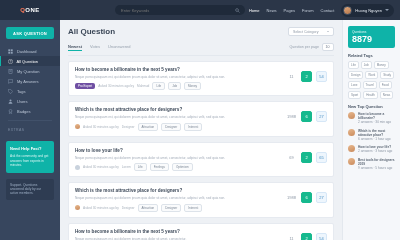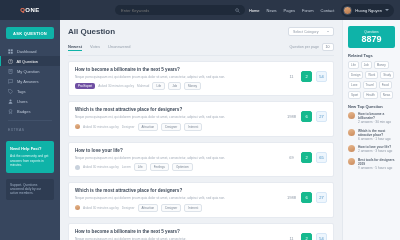--- a/index.html
+++ b/index.html
@@ -141,21 +141,21 @@
   .stat.green { background: #16b98e; border-color: #16b98e; color: #fff; }
   .stat.blue  { background: #eef6fd; border-color: #d6e7f7; color: #4a90c4; }
   .stat.plain { border: 0; background: transparent; color: #8d98a6; }
 
   
   .rail {
     position: absolute; top: 20px; left: 342px; width: 58px; height: 220px;
     background: #f5f7fa; border-left: .5px solid #e3e8ee; padding: 6px 5px;
   }
   .statbox { border-radius: 2px; padding: 4px; color: #fff; margin-bottom: 4px; }
-  .statbox.teal { background: #0fb3a8; text-align: center; }
+  .statbox.teal { background: #0fb3a8; }
   .statbox.blue { background: #3d8fd4; }
   .statbox .sl { font-size: 3.2px; opacity: .9; }
   .statbox .sv { font-size: 9px; font-weight: bold; line-height: 10px; }
   .rail h5 { font-size: 4px; color: #4a5666; margin: 5px 0 3px; font-weight: bold; }
   .tagcloud { display: flex; flex-wrap: wrap; gap: 2px; }
   .rtag { font-size: 3px; color: #7c8796; border: .5px solid #dde3ea; background: #fff; border-radius: 2px; padding: 1px 2px; }
   .rline { display: flex; gap: 3px; align-items: flex-start; margin-bottom: 4px; }
   .rline .rav { width: 7px; height: 7px; border-radius: 50%; background: linear-gradient(160deg,#e8b98f,#c98a5c); flex: 0 0 auto; }
   .rline .rtx { font-size: 3.2px; color: #8b95a3; line-height: 4.2px; }
   .rline .rtx b { color: #5a6573; font-weight: bold; display: block; }

